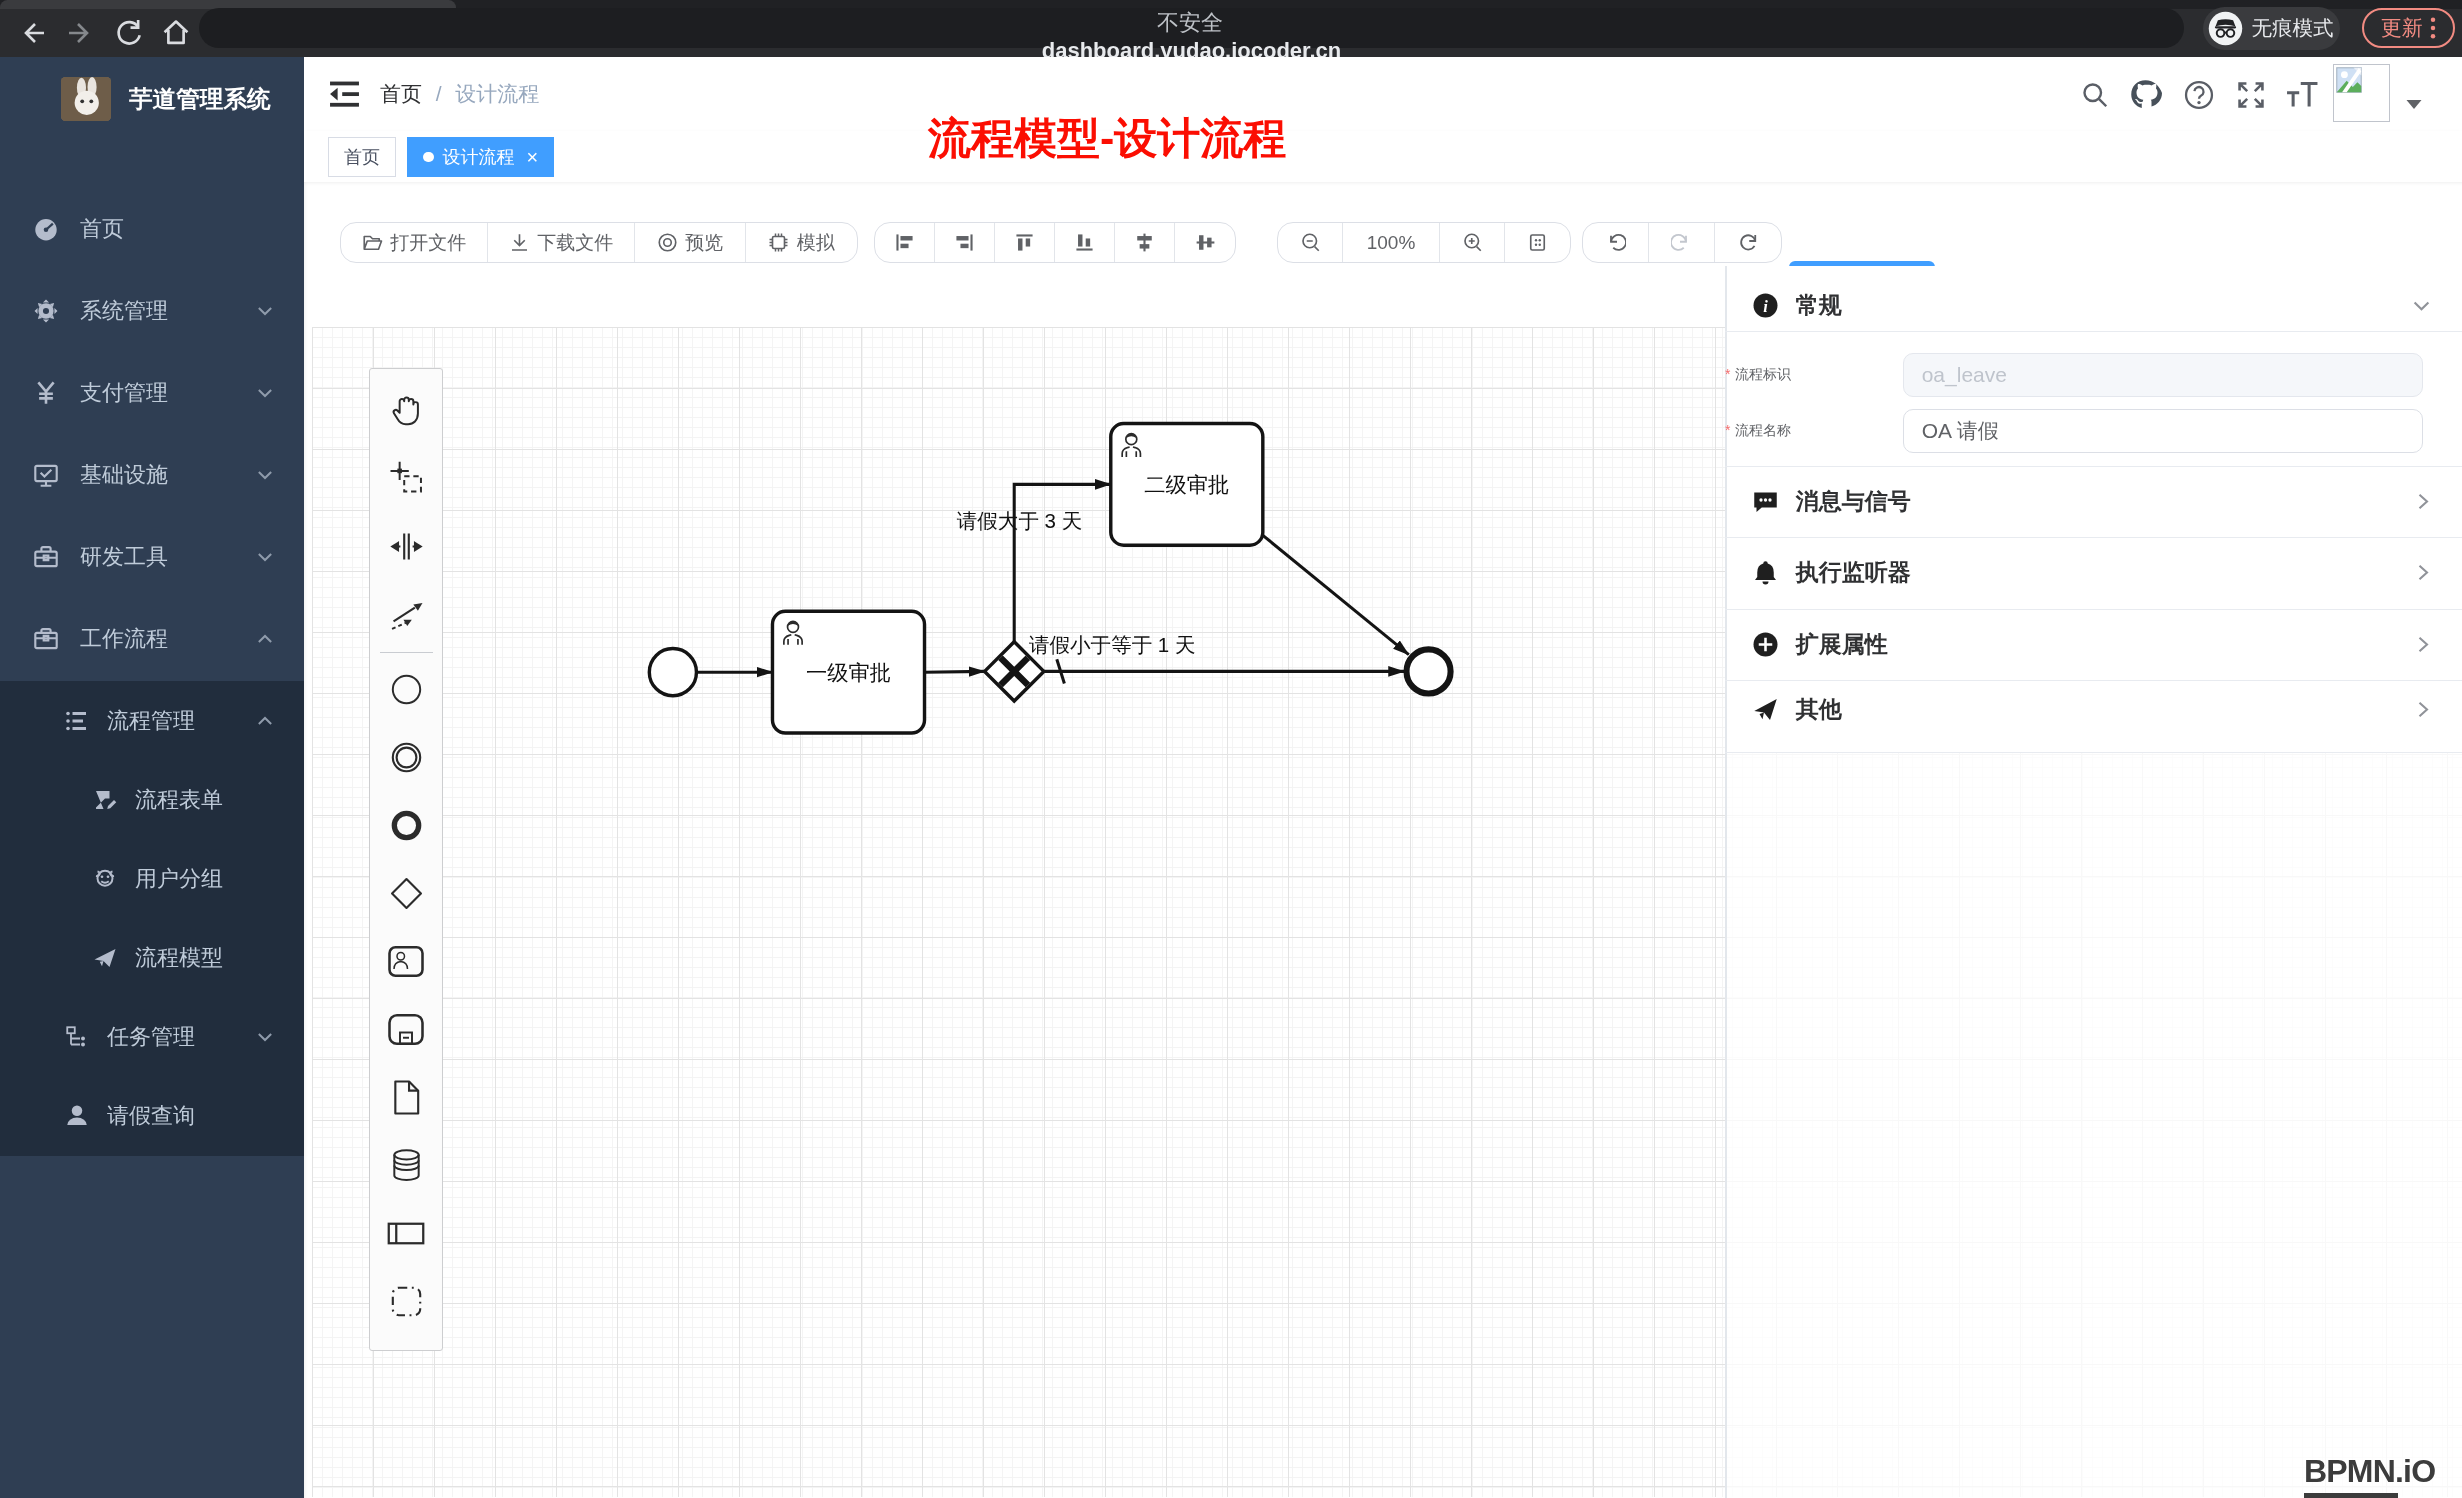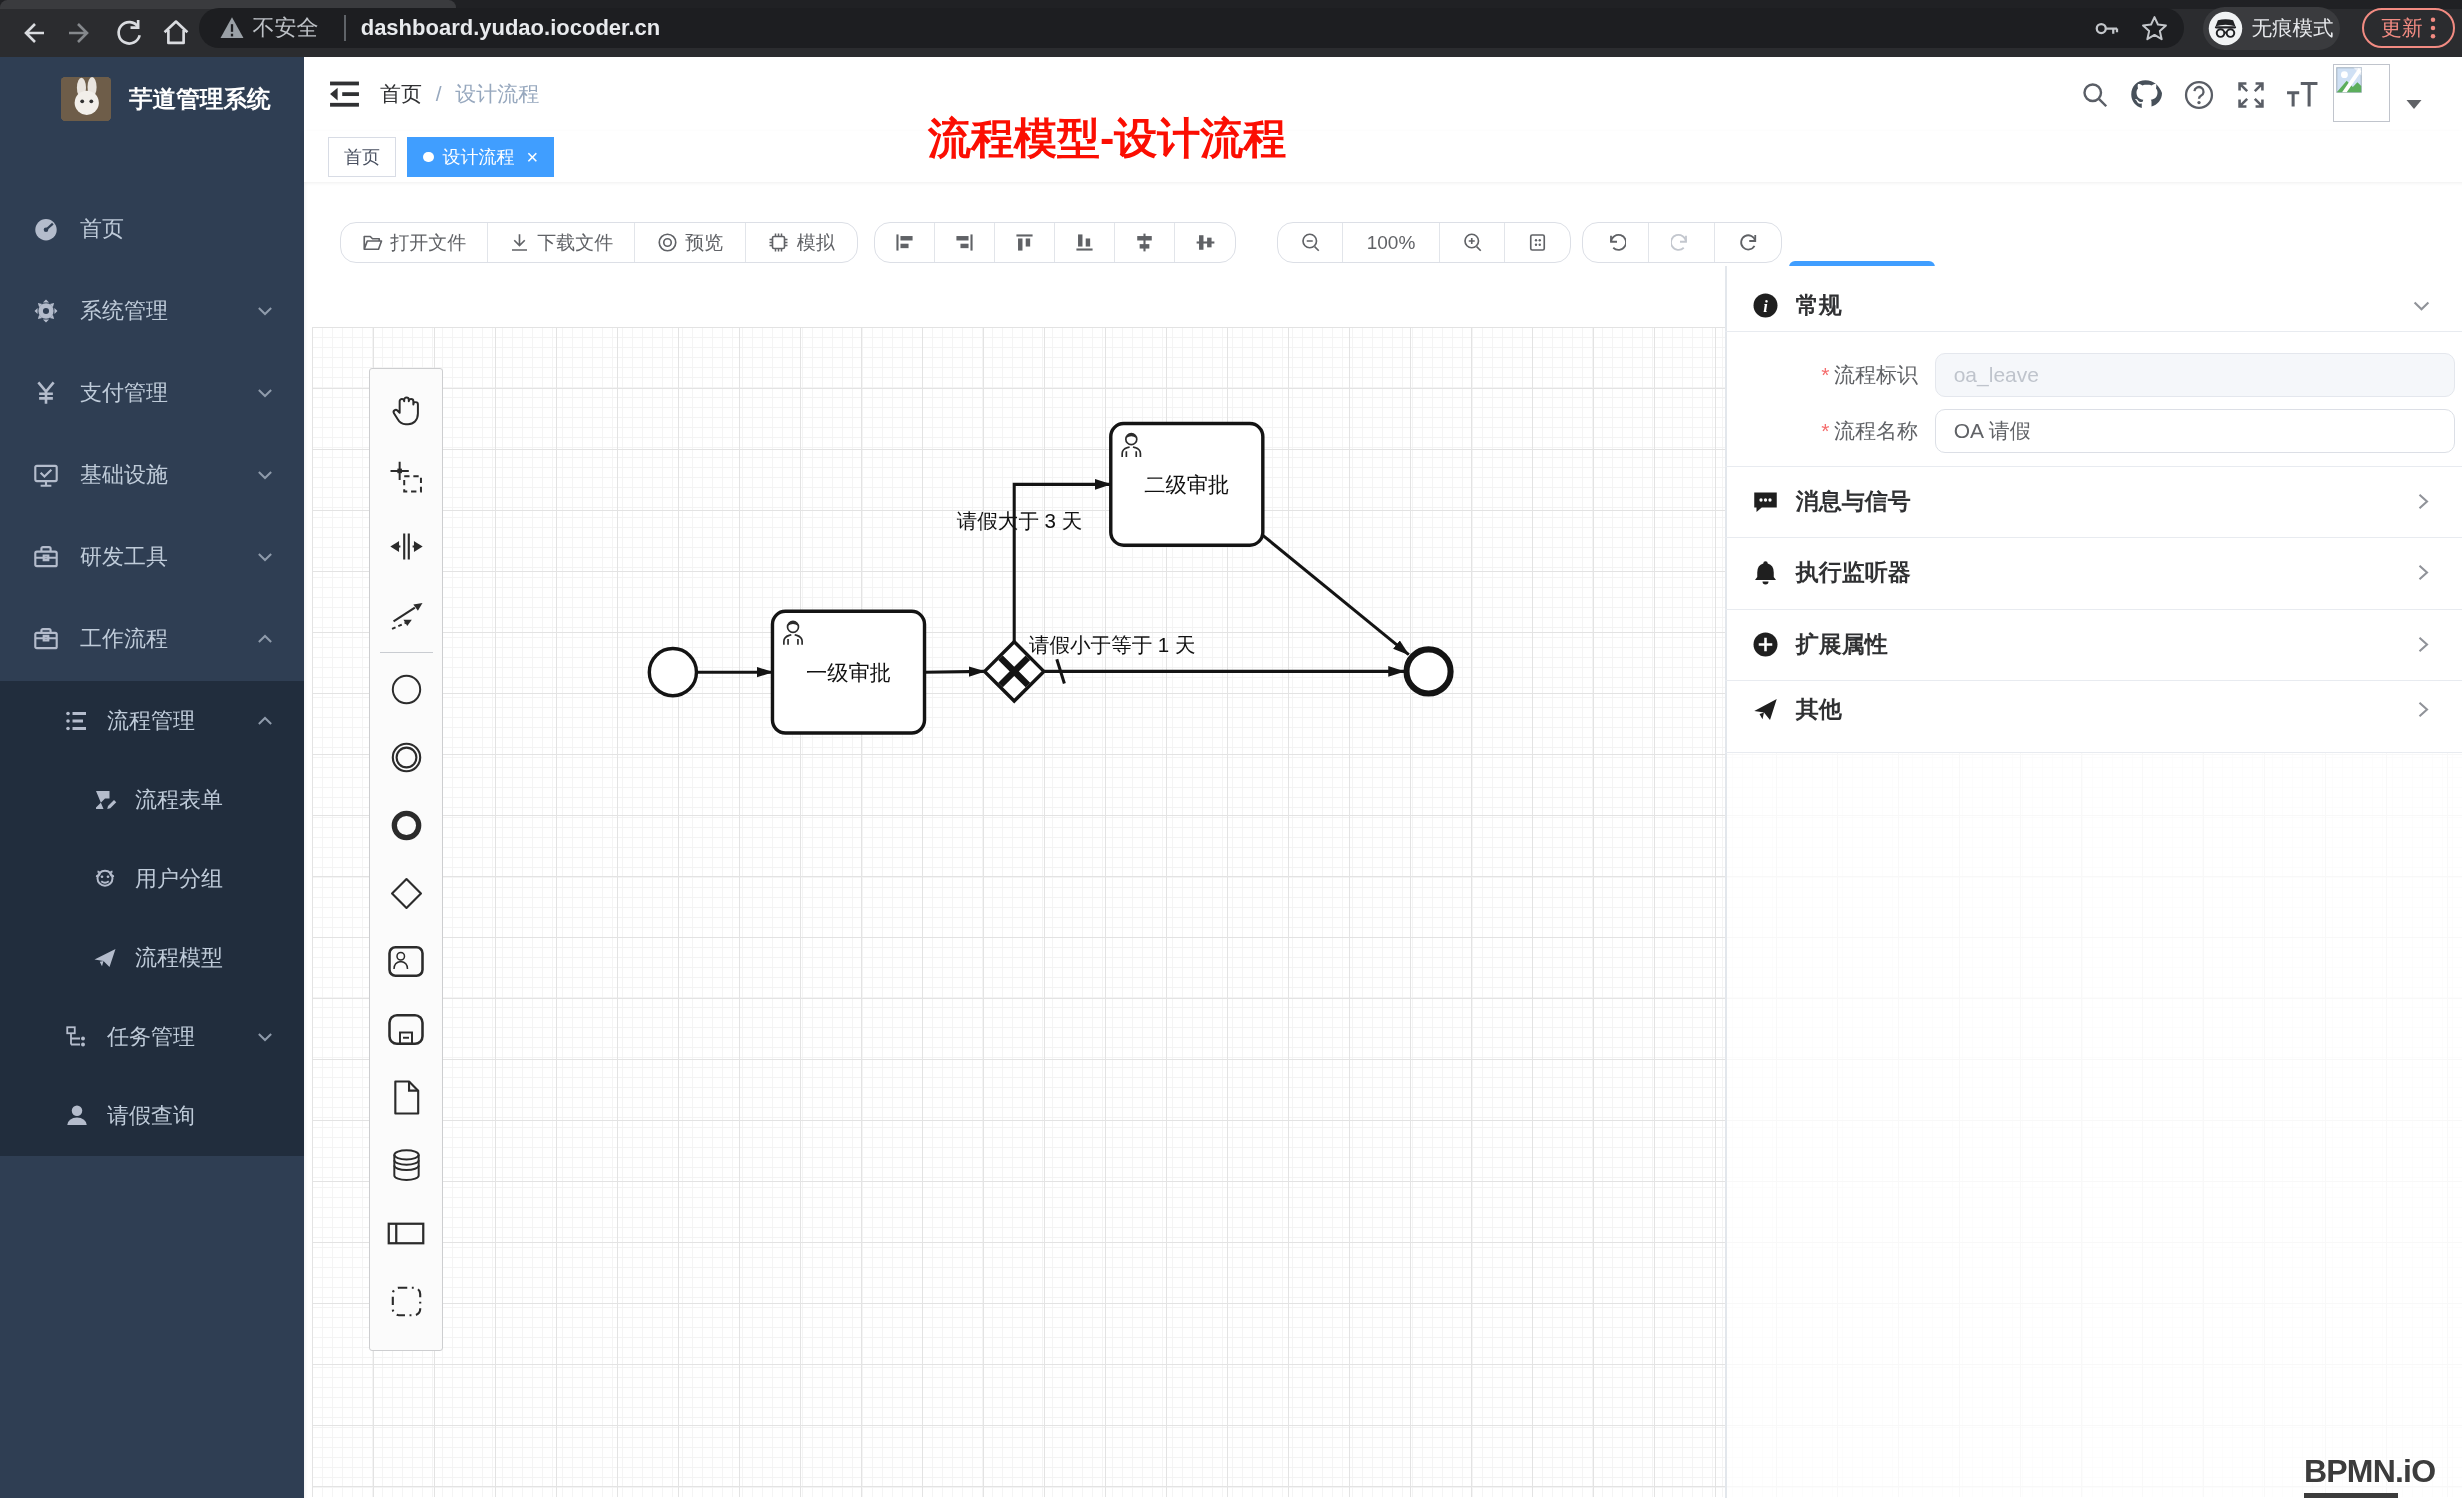--- a/index.html
+++ b/index.html
@@ -6,21 +6,21 @@
   html,body { width:2462px; height:1498px; overflow:hidden; }
   body { font-family:"Liberation Sans","DejaVu Sans",sans-serif; }
   #root { position:relative; width:2462px; height:1498px; background:#fff; }
 
   
   .chrome { position:absolute; left:0; top:0; width:2462px; height:57px; background:#2b2c2f; }
   .tabstrip { position:absolute; left:0; top:0; width:2462px; height:9px; background:#202124; }
   .tabstrip .activetab { position:absolute; left:0; top:0; width:456px; height:9px; background:#3a3b3e; border-radius:7.6px 7.6px 0 0; }
   .navico { position:absolute; top:9px; width:48px; height:48px; display:flex; align-items:center; justify-content:center; color:#dadce0; }
   .navico.dim { color:#85888c; }
-  .omnibox { position:absolute; left:199px; top:8.4px; width:1985px; height:40px; background:#1d1e21; border-radius:20.5px; display:flex; align-items:center; color:#9aa0a6; }
+  .omnibox { position:absolute; left:199px; top:8.4px; width:1985px; height:40px; background:#1d1e21; border-radius:20.5px; display:flex; align-items:center; color:#9aa0a6;flex-direction:column; }
   .omni-host { color:#e8eaed; font-weight:bold; font-size:22px; }
   .omni-path { color:#9aa0a6; font-size:22px; }
   .omni-sec { color:#bdc1c6; font-size:22px; margin:0 10.6px 0 7.6px; }
   .omni-div { width:1.5px; height:26px; background:#5f6368; margin:0 15px; }
   .chip-incog { position:absolute; left:2203px; top:6.8px; width:137px; height:43px; background:#3a3b3e; border-radius:22px; display:flex; align-items:center; color:#e8eaed; font-size:20.5px; }
   .btn-update { position:absolute; left:2362px; top:8.4px; width:93px; height:40px; border:2.3px solid #f28b82; border-radius:20.5px; color:#f28b82; font-size:21px; display:flex; align-items:center; justify-content:center; gap:7.6px; }
 
   
   .sidebar { position:absolute; left:0; top:57px; width:304px; height:1441px; background:#2f3e53; }
   .logo-row { position:absolute; left:0; top:11.4px; width:272px; height:62px; display:flex; align-items:center;padding-left:8px; }
@@ -82,21 +82,21 @@
   .panel { position:absolute; left:1421px; top:84px; width:738px; height:1232px; }
   .panel .solid { position:absolute; left:0; top:0; width:738px; height:486px; background:#fff; }
   .panel .wash { position:absolute; left:0; top:486px; width:738px; height:746px; background:rgba(255,255,255,.74); }
   .panel .lborder { position:absolute; left:0; top:0; width:1.5px; height:1232px; background:#e3e7ec; }
   .prow { position:absolute; left:0; width:738px; display:flex; align-items:center; }
   .prow .pic { width:27px; height:27px; margin-left:27px; color:#1f1f1f; flex:0 0 auto; }
   .prow .plabel { margin-left:16.7px; font-size:23px; font-weight:600; color:#303133; flex:1; }
   .prow .pchev { margin-right:30px; color:#909399; }
   .pdivider { position:absolute; left:0; width:738px; height:0; border-top:1.5px solid #e8ebf0; }
   .fieldrow { position:absolute; left:0; width:738px; height:44px; display:flex; align-items:center; }
-  .flabel { width:161px; text-align:right; font-size:21px; color:#606266;margin-left:32px; }
+  .flabel { width:161px; font-size:14px; color:#606266; }
   .flabel .req { color:#f56c6c; margin-right:4.6px; }
   .finput { margin-left:16.7px; width:520px; height:44px; border:1.5px solid #dcdfe6; border-radius:10px; background:#fff; font-size:21px; color:#606266; padding:0 18px; font-family:"Liberation Sans","DejaVu Sans",sans-serif; }
   .finput.disabled { background:#f5f7fa; border-color:#e4e7ed; color:#bfc4cc; }
 
   .watermark { position:absolute; left:2000px; top:1271px; color:#3c3c3c; }
   .watermark .wm { font-size:32px; font-weight:bold; letter-spacing:-0.8px; }
   .watermark .bar { width:94px; height:5.3px; background:#3c3c3c; margin-top:3px; }
 
   .red-title { position:absolute; left:624px; top:53px; font-size:43px; font-weight:bold; color:#fb0e02; white-space:nowrap; }
 </style>

